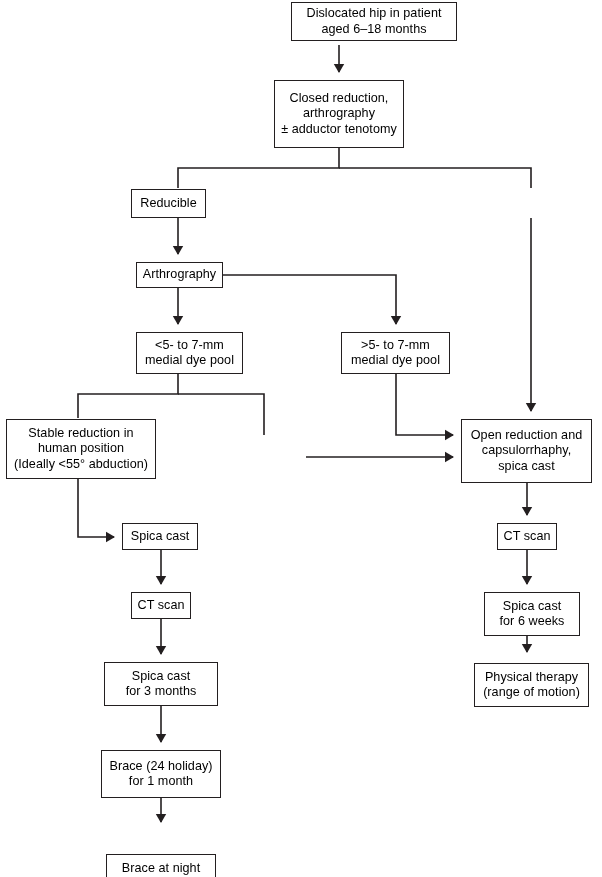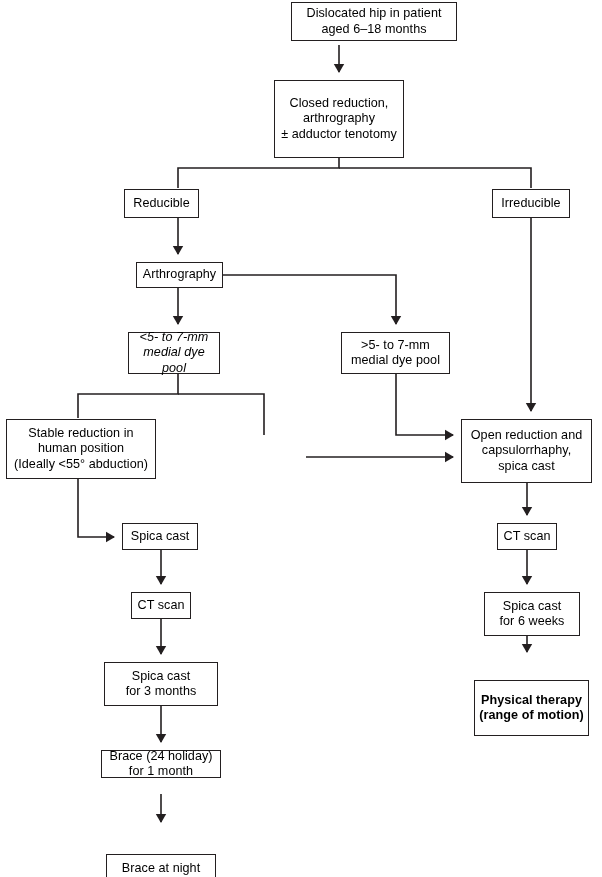--- a/index.html
+++ b/index.html
@@ -80,61 +80,58 @@
       <polyline points="527,479 527,515" fill="none" stroke="#231f20" stroke-width="1.6"></polyline>
       <polygon points="521.8,507 532.2,507 527,516" fill="#231f20"></polygon>
       <polyline points="527,550 527,584" fill="none" stroke="#231f20" stroke-width="1.6"></polyline>
       <polygon points="521.8,576 532.2,576 527,585" fill="#231f20"></polygon>
       <polyline points="527,636 527,652" fill="none" stroke="#231f20" stroke-width="1.6"></polyline>
       <polygon points="521.8,644 532.2,644 527,653" fill="#231f20"></polygon>
     </svg>
 <div class="node" style="left: 264px; top: 2px; width: 166px; height: 39px; margin-left: 27px;">
       <span>Dislocated hip in patient<br>aged 6–18 months</span>
     </div>
-    <div class="node" style="left: 274px; top: 80px; width: 130px; height: 78px;">
+    <div class="node" style="left: 274px; top: 80px; width: 130px; height: 68px;">
       <span>Closed reduction,<br>arthrography<br>± adductor tenotomy</span>
     </div>
-    <div class="node" style="left: 124px; top: 189px; width: 75px; height: 29px; justify-content: center;">
+    <div class="node" style="left: 131px; top: 189px; width: 75px; height: 29px; justify-content: center;">
       <span>Reducible</span>
-    </div>
-    <div class="node" style="left: 492px; top: 189px; width: 78px; height: 29px;">
-      <span>Irreducible</span>
     </div>
     <div class="node" style="left: 136px; top: 262px; width: 87px; height: 26px;">
       <span>Arthrography</span>
     </div>
-    <div class="node" style="left: 128px; top: 332px; width: 92px; height: 42px; font-style: italic;">
+    <div class="node" style="left: 136px; top: 332px; width: 107px; height: 42px;">
       <span>&lt;5- to 7-mm<br>medial dye pool</span>
     </div>
     <div class="node" style="left: 341px; top: 332px; width: 109px; height: 42px; justify-content: center;">
       <span>&gt;5- to 7-mm<br>medial dye pool</span>
     </div>
     <div class="node" style="left: 6px; top: 419px; width: 150px; height: 60px;">
       <span>Stable reduction in<br>human position<br>(Ideally &lt;55° abduction)</span>
     </div>
     <div class="node" style="left: 461px; top: 419px; width: 131px; height: 64px;">
       <span>Open reduction and<br>capsulorrhaphy,<br>spica cast</span>
     </div>
     <div class="node" style="left: 122px; top: 523px; width: 76px; height: 27px;">
       <span>Spica cast</span>
     </div>
     <div class="node" style="left: 131px; top: 592px; width: 60px; height: 27px;">
       <span>CT scan</span>
     </div>
     <div class="node" style="left: 104px; top: 662px; width: 114px; height: 44px;">
       <span>Spica cast<br>for 3 months</span>
     </div>
-    <div class="node" style="left: 101px; top: 750px; width: 120px; height: 28px;">
+    <div class="node" style="left: 101px; top: 750px; width: 120px; height: 48px;">
       <span>Brace (24 holiday)<br>for 1 month</span>
     </div>
     <div class="node" style="left: 106px; top: 830px; width: 110px; height: 44px; margin-top: 24px;">
       <span>Brace at night<br>for 2 months</span>
     </div>
     <div class="node" style="left: 497px; top: 523px; width: 60px; height: 27px;">
       <span>CT scan</span>
     </div>
     <div class="node" style="left: 484px; top: 592px; width: 96px; height: 44px;">
       <span>Spica cast<br>for 6 weeks</span>
     </div>
-    <div class="node" style="left: 474px; top: 680px; width: 115px; height: 56px; font-weight: bold;">
+    <div class="node" style="left: 474px; top: 663px; width: 115px; height: 44px;">
       <span>Physical therapy<br>(range of motion)</span>
     </div>
   </div>
 
 </body></html>

